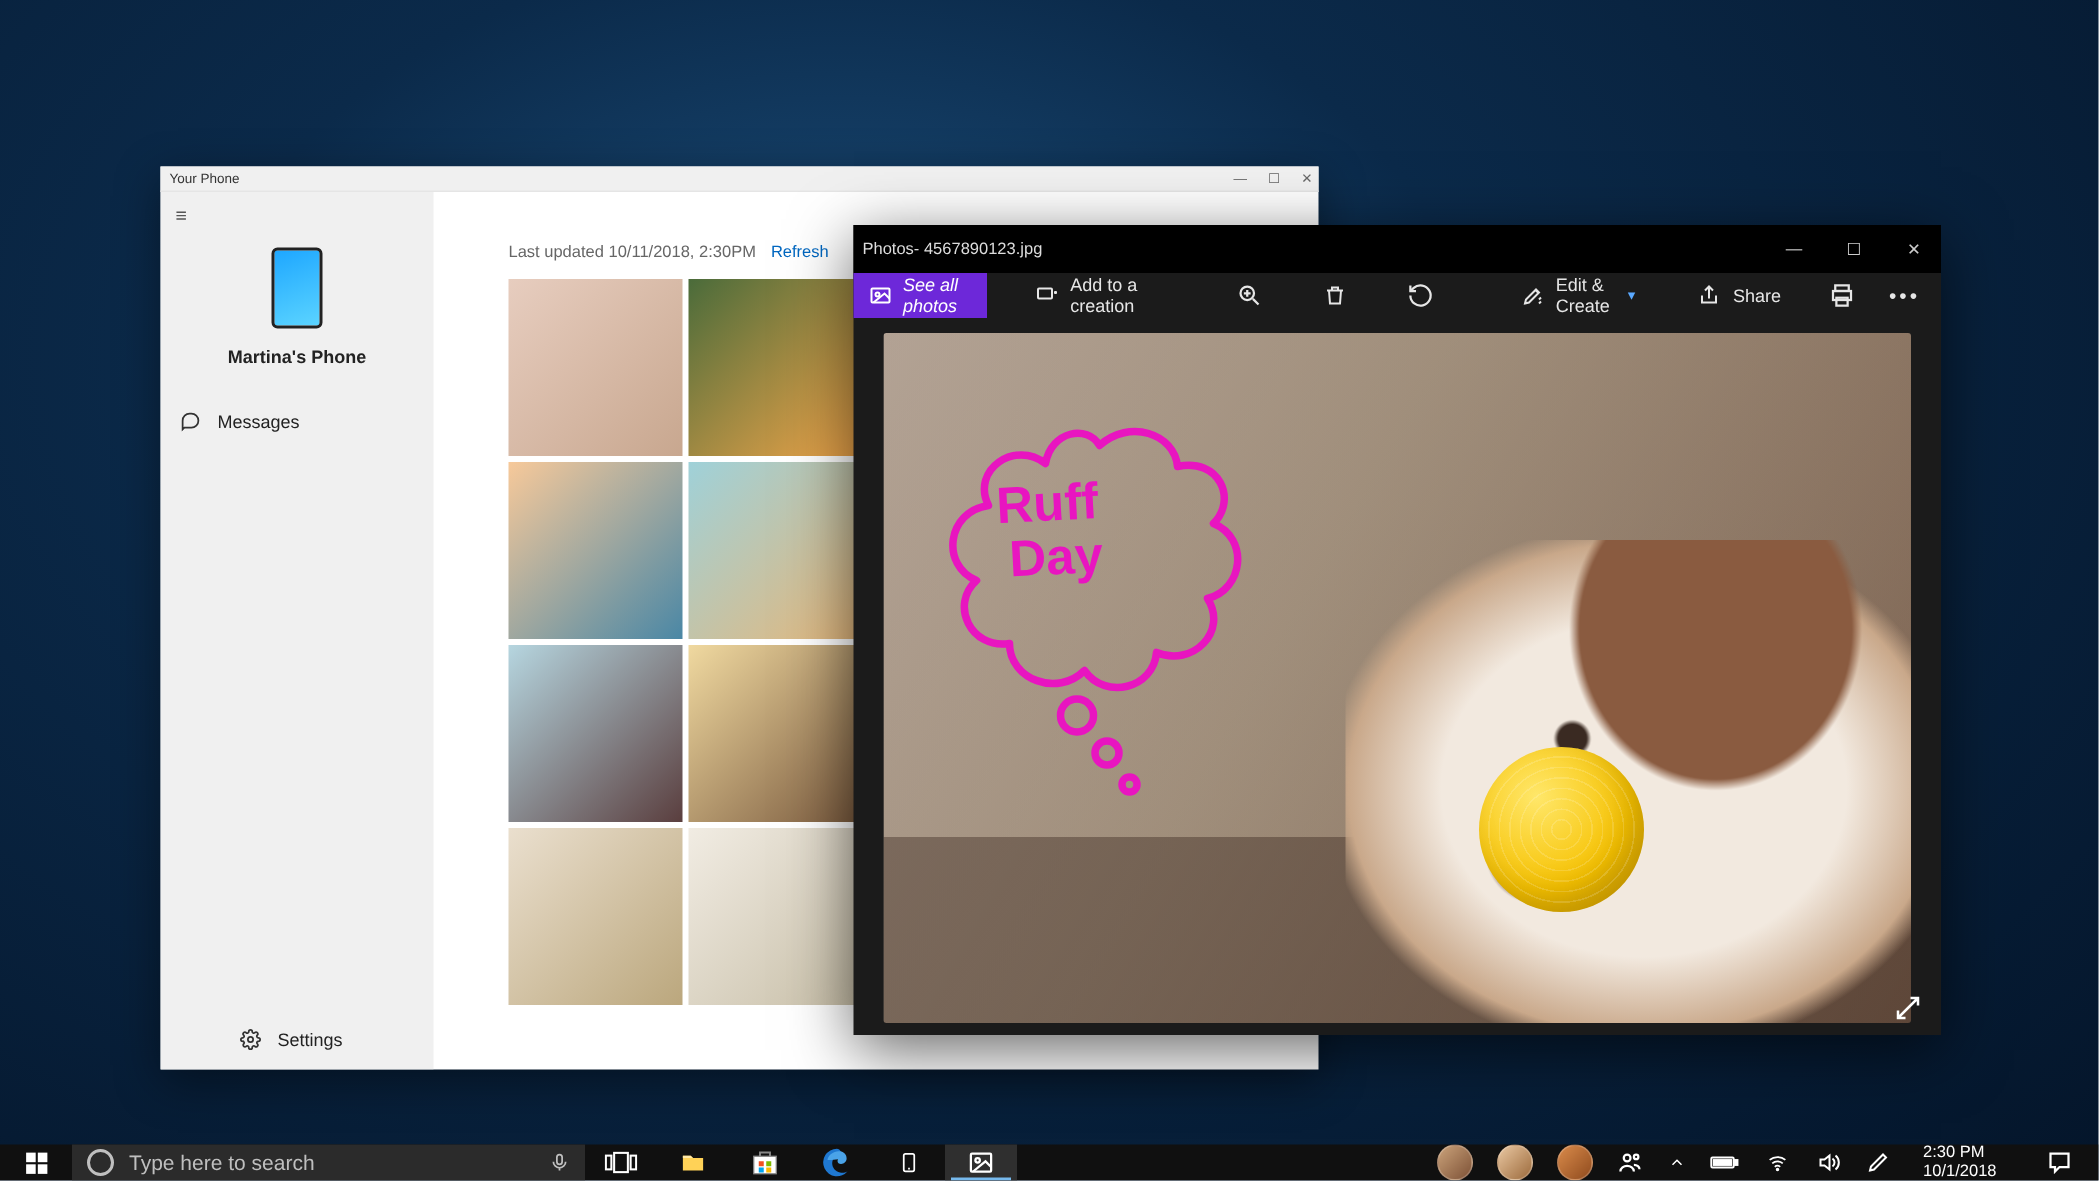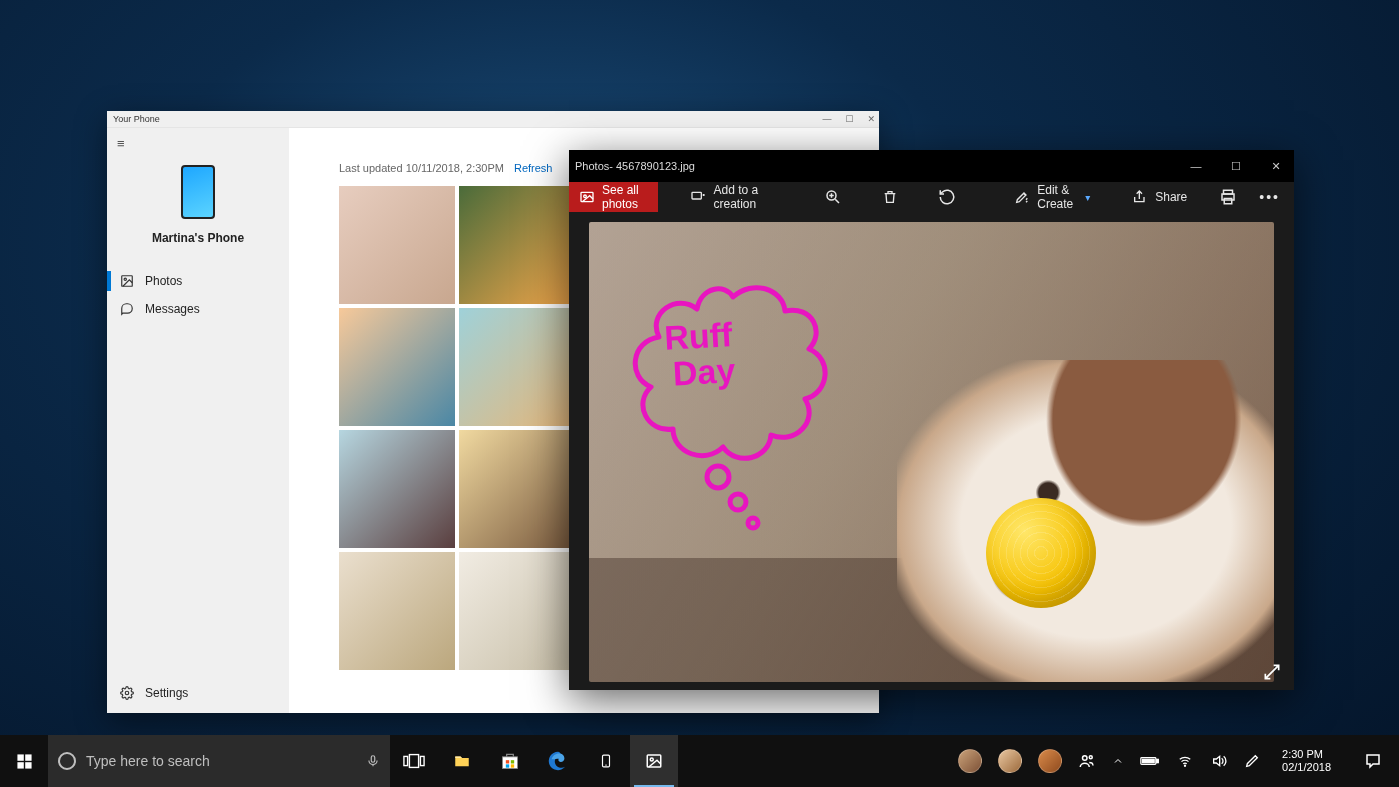--- a/index.html
+++ b/index.html
@@ -33,21 +33,21 @@
   }
   .yp-phone-name { text-align: center; font-size: 12px; font-weight: 600; color: #222; margin-bottom: 22px; }
   .yp-navitem {
     display: flex; align-items: center; gap: 10px; padding: 6px 12px;
     font-size: 12px; color: #222; cursor: pointer; position: relative;
   }
   .yp-navitem.selected::before {
     content:""; position:absolute; left:0; top:4px; bottom:4px; width:4px; background:#0078d4;
   }
   .yp-navitem .ico { width: 16px; height: 16px; display:inline-flex; align-items:center; justify-content:center; }
-  .yp-bottom { position:absolute; bottom:6px; left:0; right:0; }
+  .yp-bottom { position:absolute; bottom:6px; left:0; right:0;padding-left:40px; }
   .yp-content { flex:1; padding: 34px 0 0 50px; overflow:hidden; }
   .yp-h1 { font-size: 26px; font-weight: 400; color:#111; margin-bottom: 6px; }
   .yp-sub { font-size: 11px; color:#666; display:flex; gap:10px; margin-bottom:12px;}
   .yp-refresh { color:#0067c0; cursor:pointer; }
   .yp-grid { display:grid; grid-template-columns: 116px 116px; grid-auto-rows: 118px; gap:4px; }
   .yp-thumb { background:#ddd; background-size:cover; background-position:center; cursor:pointer;}
   .t0{background:linear-gradient(135deg,#e7cdbf,#c8a78f);} 
   .t1{background:linear-gradient(135deg,#4a6b3a,#f2a64a);} 
   .t2{background:linear-gradient(135deg,#f7c99a,#4a87a5);} 
   .t3{background:linear-gradient(135deg,#9fd1d9,#e6b77a);} 
@@ -66,21 +66,21 @@
     height:28px; background:#000; display:flex; align-items:center; justify-content:space-between;
     padding:16px 6px; color:#ddd; font-size:11px;
   }
   .pv-winbtns{display:flex; gap:16px; font-size:11px; color:#ccc;}
   .pv-winbtns span{cursor:pointer; width:24px; text-align:center;}
   .pv-toolbar{
     height:30px; background:#1b1b1b; display:flex; align-items:center; gap:22px;
     color:#e6e6e6; font-size:12px; padding-right:14px;
   }
   .pv-btn{display:flex; align-items:center; gap:7px; cursor:pointer; padding:0 10px; height:100%;}
-  .pv-btn.primary{background:#b91c1c;color:#fff;}
+  .pv-btn.primary{background:#6d28d9;color:#fff;font-style:italic;}
   .pv-iconbtn{cursor:pointer; width:22px; text-align:center; font-size:14px;}
   .pv-chev{color:#5aa9ff; font-size:10px; margin-left:2px;}
   .pv-spacer{flex:1;}
   .pv-canvas{
     flex:1; margin:10px 20px 8px 20px; position:relative; border-radius:2px; overflow:hidden;
     background:
       linear-gradient(180deg, rgba(80,52,38,.35) 73%, rgba(60,38,28,.6) 73%),
       linear-gradient(120deg, #e7ddcf 0%, #cbbfa9 40%, #917864 100%);
   }
   .pv-dog{
@@ -107,21 +107,21 @@
     position:absolute; left:11%; top:21%; color:#e815c0;
     font-family: "Segoe Script","Comic Sans MS",cursive; font-size:34px;
     font-weight:600; text-align:center; line-height:1.05; transform:rotate(-3deg);
   }
   .pv-expand{
     position:absolute; right:12px; bottom:8px; color:#fff; font-size:18px; cursor:pointer;
   }
 
   
   .taskbar{
-    position:absolute; left:0; right:0; bottom:0; height:52px; background:#101010;
+    position:absolute; left:0; right:0; bottom:0; height:24px; background:#101010;
     display:flex; align-items:stretch; color:#fff;
   }
   .tb-start{width:48px;display:flex;align-items:center;justify-content:center;cursor:pointer;}
   .tb-search{
     width:342px;background:#2b2b2b;display:flex;align-items:center;gap:10px;padding:0 10px;
     color:#bfbfbf;font-size:14px;cursor:text;
   }
   .tb-search .circle{width:18px;height:18px;border:2px solid #bfbfbf;border-radius:50%;}
   .tb-mic{width:14px;height:18px;margin-left:auto;}
   .tb-icons{display:flex;}
@@ -148,30 +148,20 @@
       <span>☐</span>
       <span>✕</span>
     </div>
   </div>
   <div class="yp-body">
     <div class="yp-sidebar">
       <div class="yp-hamburger">≡</div>
       <div class="yp-phone-art"></div>
       <div class="yp-phone-name">Martina's Phone</div>
 
-      <div class="yp-navitem selected">
-        <span class="ico">
-          <svg width="14" height="14" viewBox="0 0 24 24" fill="none" stroke="#333" stroke-width="2">
-              <rect x="3" y="3" width="18" height="18" rx="1"></rect>
-              <circle cx="9" cy="9" r="2"></circle>
-              <path d="M21 15l-5-5L5 21"></path>
-            </svg>
-        </span>
-        <span>Photos</span>
-      </div>
       <div class="yp-navitem">
         <span class="ico">
           <svg width="14" height="14" viewBox="0 0 24 24" fill="none" stroke="#333" stroke-width="2">
               <path d="M21 11a8 8 0 0 1-8 8H5l-2 2V11a8 8 0 0 1 8-8h2a8 8 0 0 1 8 8z"></path>
             </svg>
         </span>
         <span>Messages</span>
       </div>
 
       <div class="yp-bottom">
@@ -403,21 +393,21 @@
           <path d="M4 9v6h4l5 4V5L8 9H4zM16 8a5 5 0 0 1 0 8M19 5a9 9 0 0 1 0 14"></path>
         </svg>
     </span>
     <span class="tb-sys">
       <svg width="16" height="18" viewBox="0 0 24 24" fill="none" stroke="#fff" stroke-width="2">
           <path d="M4 20l4-1L20 7l-3-3L5 16l-1 4z"></path>
         </svg>
     </span>
     <div class="tb-clock">
       <div>2:30 PM</div>
-      <div>02/1/2018</div>
+      <div>10/1/2018</div>
     </div>
     <div class="tb-notif">
       <svg width="18" height="18" viewBox="0 0 24 24" fill="none" stroke="#fff" stroke-width="2">
           <path d="M4 4h16v12H12l-4 4v-4H4z"></path>
         </svg>
     </div>
   </div>
 </div>
 
 </body></html>

